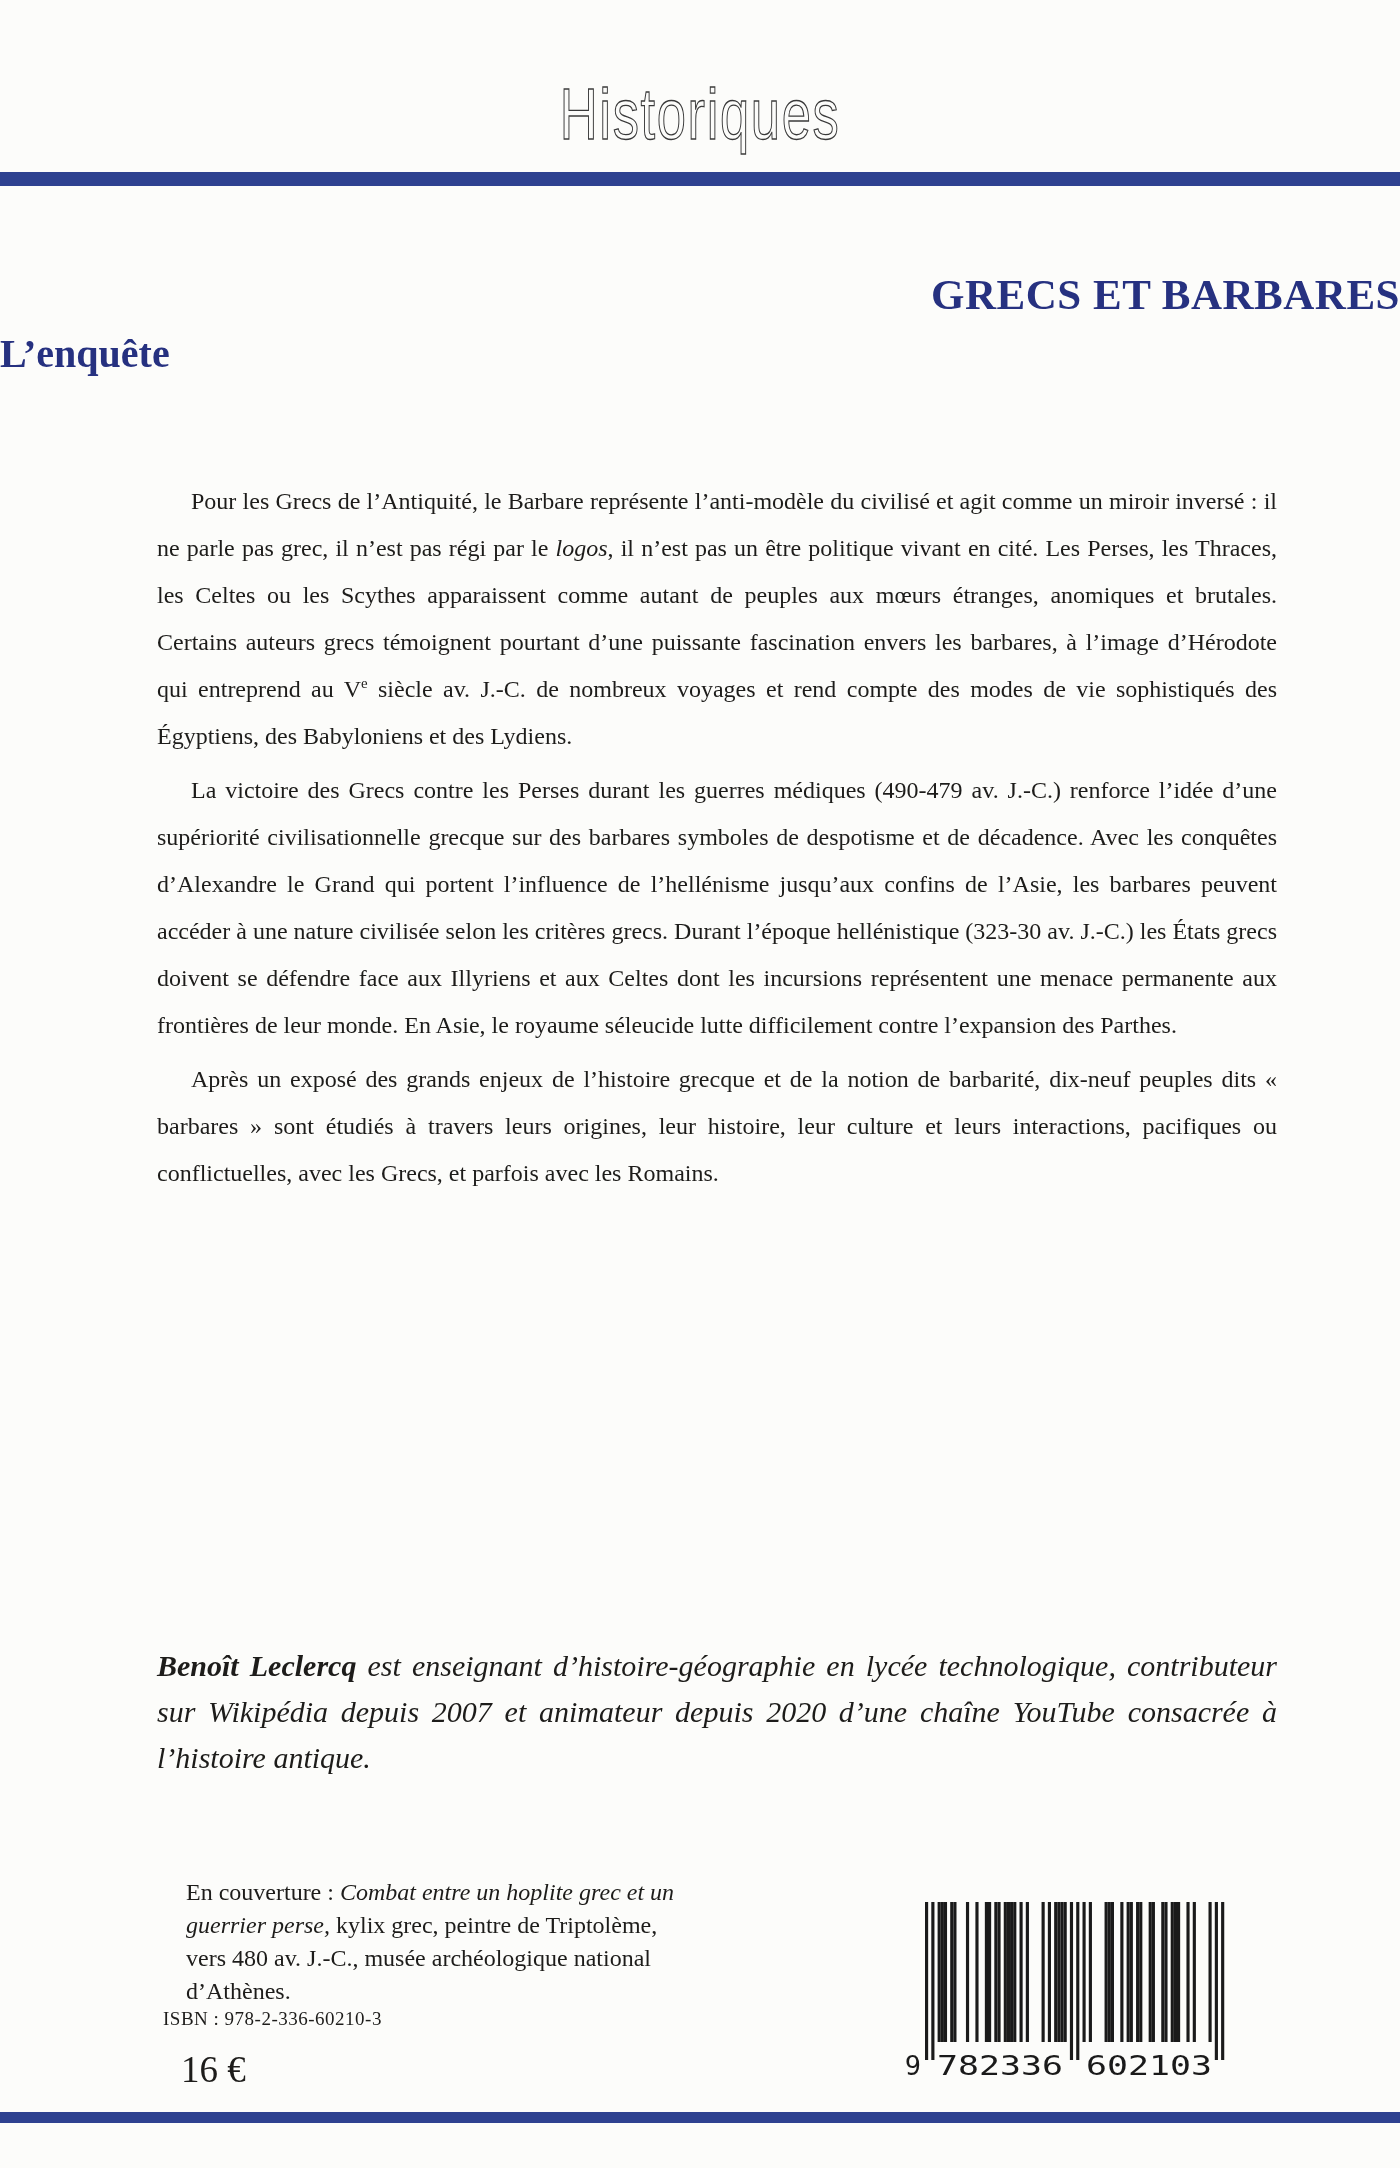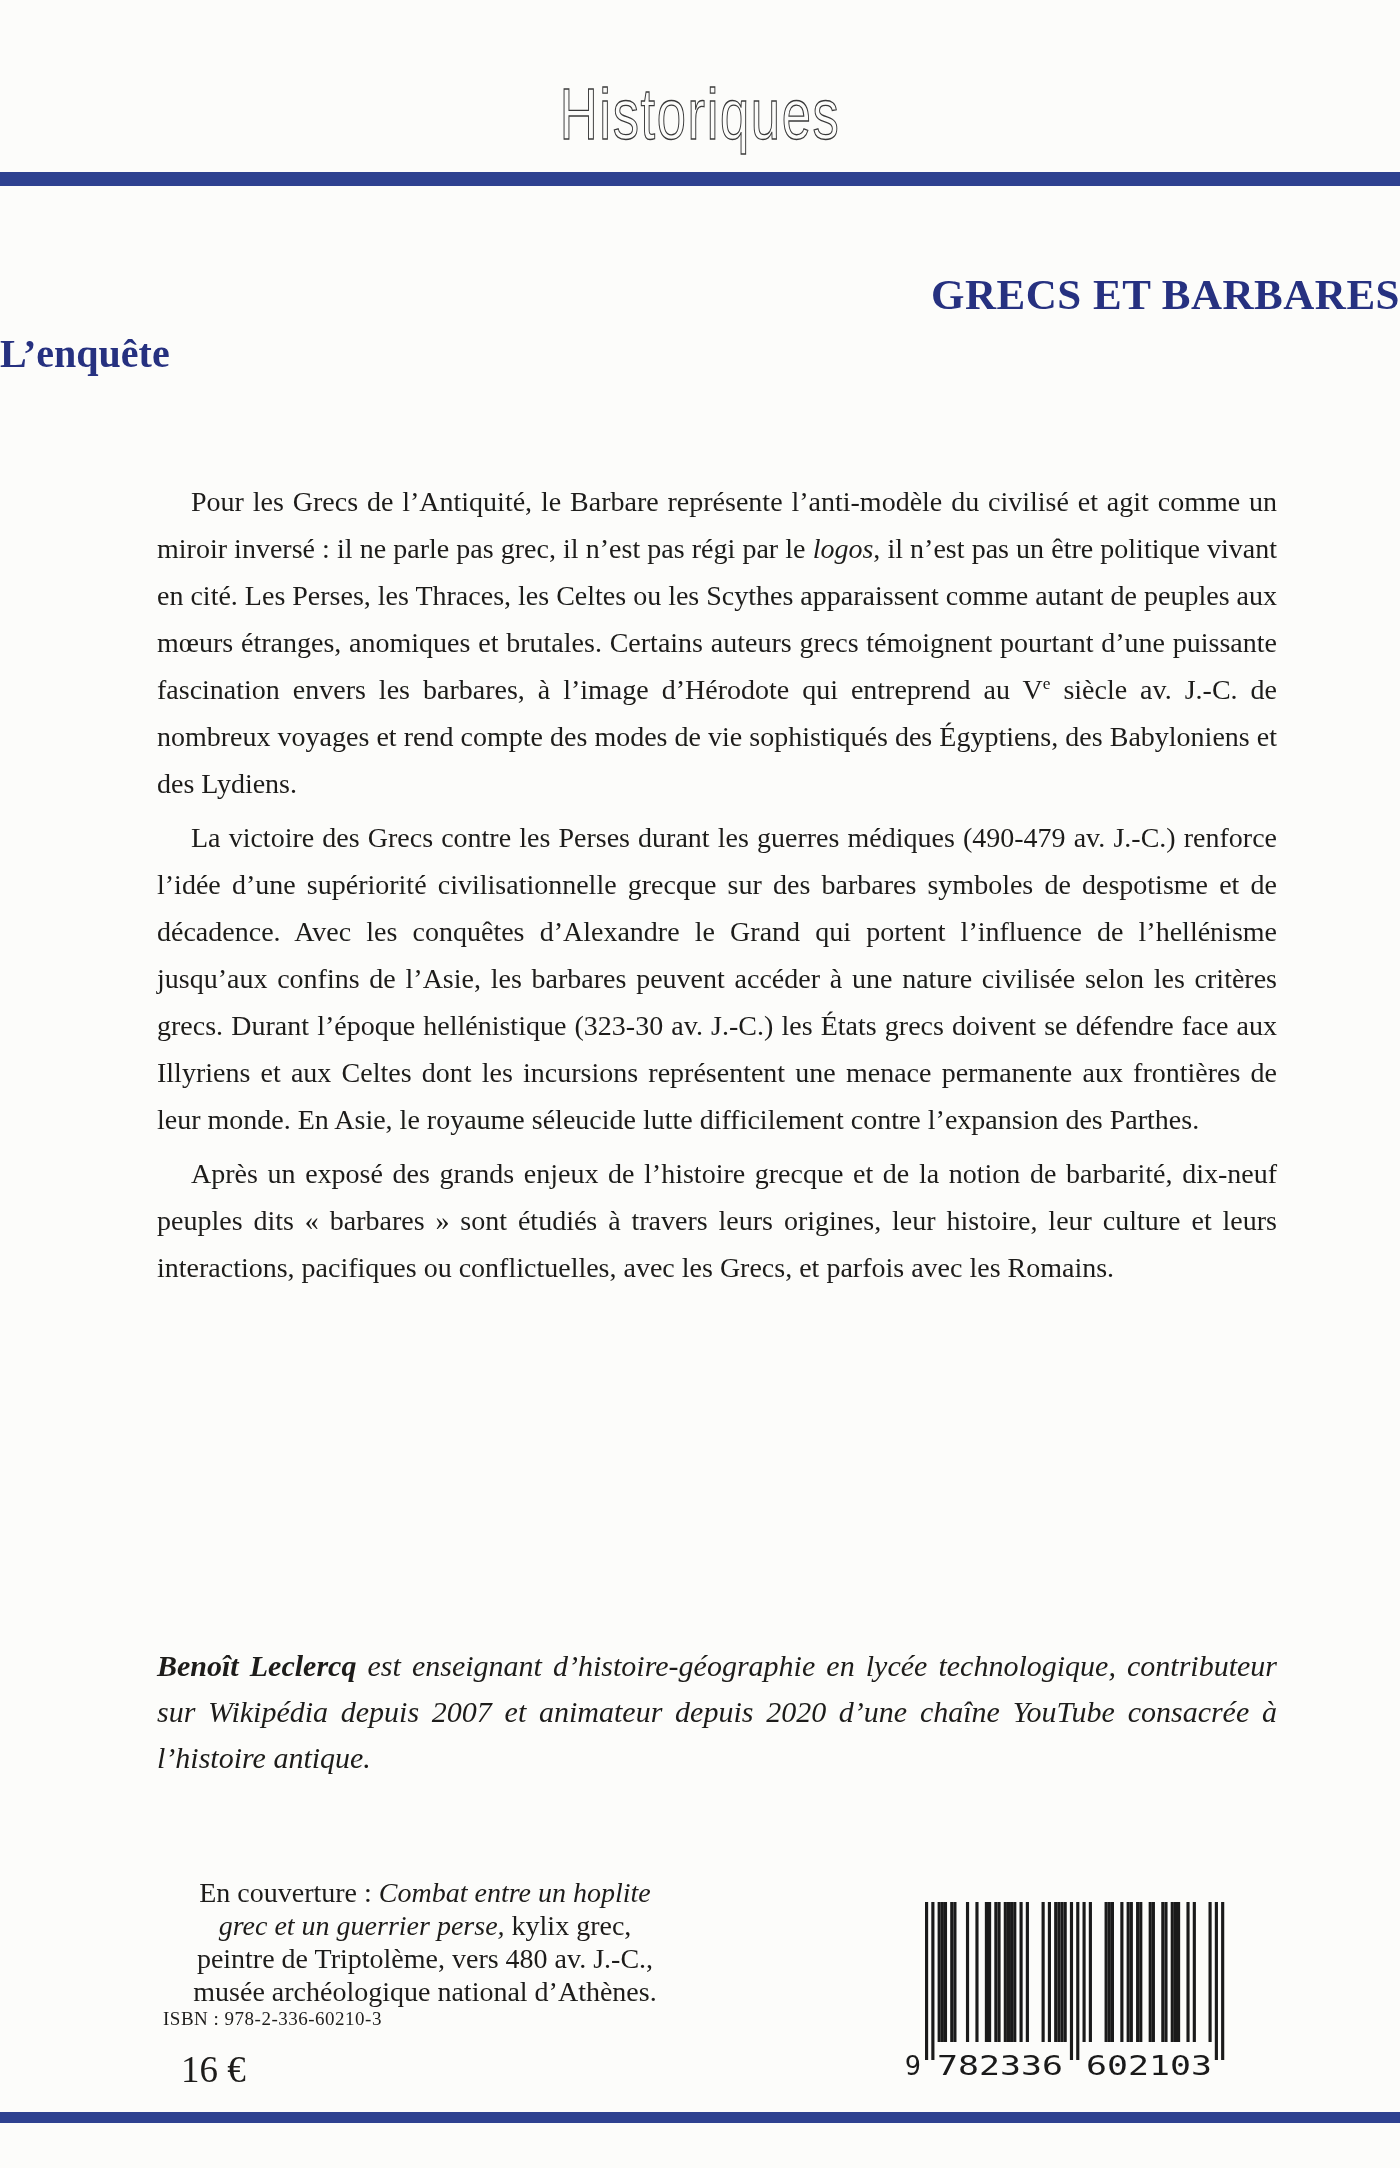--- a/index.html
+++ b/index.html
@@ -37,34 +37,34 @@
     letter-spacing:0.5px;line-height:1.1;
   }
   .subtitle{
     position:absolute;top:298px;left:0;right:0;text-align:left;
     font-size:40px;font-weight:bold;color:var(--c-title,#263180);
     line-height:1.15;
   }
   
   .synopsis{
     position:absolute;left:157px;top:478px;width:1120px;
-    font-size:28px;line-height:47px;text-align:justify;
+    font-size:24px;line-height:47px;text-align:justify;
   }
   .synopsis p{margin:0 0 7px 0;text-indent:34px;}
   .synopsis sup{font-size:0.62em;line-height:0;vertical-align:super;}
   
   .bio{
     position:absolute;left:157px;top:1595px;width:1120px;
     font-size:30px;line-height:46px;font-style:italic;text-align:justify;margin-top:48px;
   }
   .bio .name{font-weight:bold;}
   
   .cover-note{
-    position:absolute;left:180px;top:1876px;width:490px;
-    font-size:28px;line-height:33px;text-align:center;
+    position:absolute;left:186px;top:1876px;width:490px;
+    font-size:24px;line-height:33px;text-align:left;
   }
   
   .isbn{position:absolute;left:163px;top:2008px;font-size:19px;letter-spacing:0.5px;}
   .price{position:absolute;left:181px;top:2048px;font-size:37px;}
   
   .barcode{position:absolute;left:903px;top:1902px;width:340px;height:178px;}
   .barcode svg{display:block;}
   .barcode text{
     font-family:"DejaVu Sans Mono","Liberation Mono",monospace;
     font-size:27px;fill:var(--c-code,#1a1a1a);

